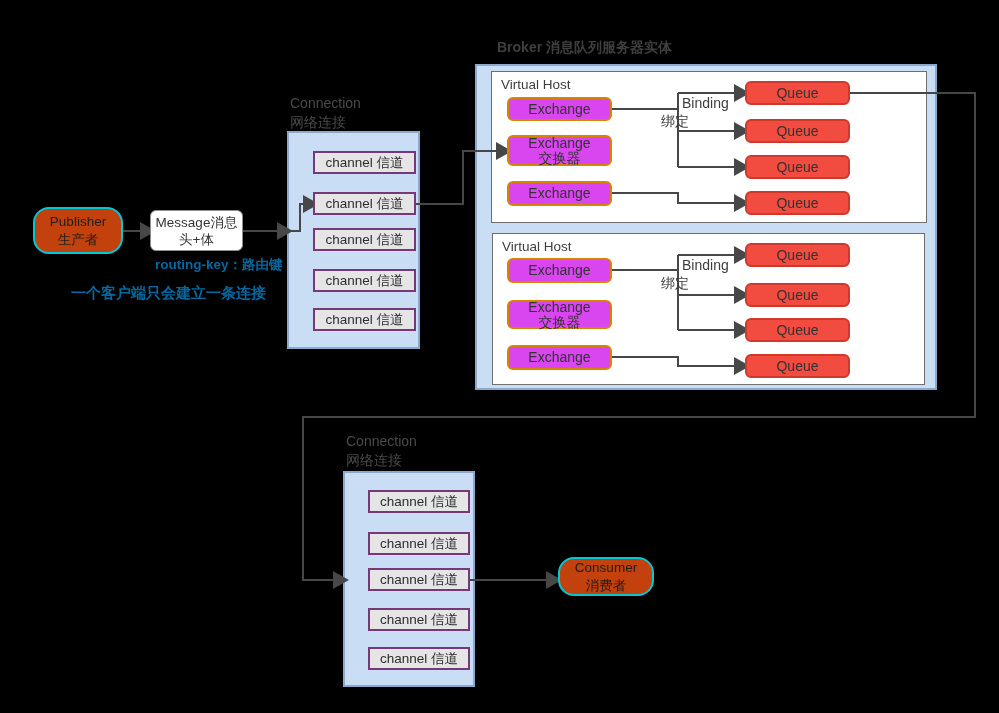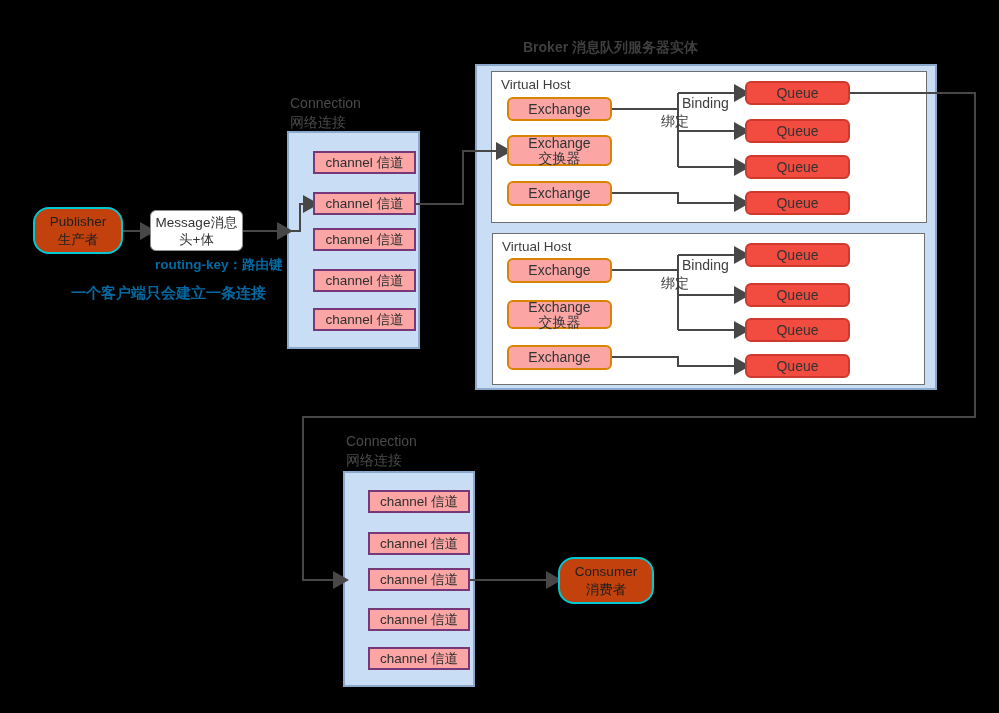--- a/index.html
+++ b/index.html
@@ -3,32 +3,32 @@
 <meta charset="utf-8">
 <style>
   html,body{margin:0;padding:0;background:#000;}
   .canvas{position:relative;width:999px;height:713px;background:#000;overflow:hidden;
           font-family:"Liberation Sans","DejaVu Sans",sans-serif;}
   .box{position:absolute;box-sizing:border-box;display:flex;flex-direction:column;
        align-items:center;justify-content:center;text-align:center;z-index:4;}
   .container-blue{position:absolute;box-sizing:border-box;background:#c9def5;
        border:2px solid #8aa9cc;z-index:1;}
   .vhost{position:absolute;box-sizing:border-box;background:#ffffff;border:1px solid #6f6f6f;z-index:2;}
-  .channel{background:#fca5a5;border:2px solid #77387a;color:#2e2e2e;font-size:13.5px;}
-  .exchange{background:#fca5a5;border:2px solid #d98400;border-radius:6px;color:#333;
+  .channel{background:#e5e5e5;border:2px solid #77387a;color:#2e2e2e;font-size:13.5px;}
+  .exchange{background:#d946ef;border:2px solid #d98400;border-radius:6px;color:#333;
        font-size:14px;line-height:15px;}
   .queue{background:#f24b3f;border:2px solid #cf382c;border-radius:6px;color:#333;font-size:14px;}
   .endpoint{background:#c2410c;border:2px solid #00c9d4;border-radius:16px;color:#1f1f1f;
        font-size:13.5px;line-height:18px;}
   .message{background:#ffffff;border:1px solid #8f8f8f;border-radius:6px;color:#333;
        font-size:13.5px;line-height:17px;}
   .label-dim{position:absolute;color:#4a4a4a;font-size:14px;line-height:19px;z-index:4;white-space:nowrap;}
   .label-dark{position:absolute;color:#3d3d3d;font-size:13.5px;z-index:4;white-space:nowrap;}
   .note{position:absolute;color:#0369a1;font-weight:bold;z-index:4;white-space:nowrap;}
-  .broker-title{position:absolute;color:#3f3f3f;font-size:14px;font-weight:bold;z-index:4;white-space:nowrap;margin-left:26px;}
+  .broker-title{position:absolute;color:#3f3f3f;font-size:14px;font-weight:bold;z-index:4;white-space:nowrap;}
   .watermark{position:absolute;color:#9d9d9d;font-size:18px;z-index:4;white-space:nowrap;}
   svg.wires{position:absolute;left:0;top:0;z-index:3;pointer-events:none;}
 </style>
 </head>
 <body>
 
 <div class="canvas">
 
   <div class="container-blue" style="left:287px;top:131px;width:133px;height:218px;"></div>
   <div class="container-blue" style="left:475px;top:64px;width:462px;height:326px;"></div>
@@ -126,19 +126,19 @@
   <div class="label-dim" style="left:346px;top:432px;">
     <div>Connection</div>
     <div>网络连接</div>
   </div>
   <div class="box channel" style="left:368px;top:490px;width:102px;height:23px;">channel 信道</div>
   <div class="box channel" style="left:368px;top:532px;width:102px;height:23px;">channel 信道</div>
   <div class="box channel" style="left:368px;top:568px;width:102px;height:23px;">channel 信道</div>
   <div class="box channel" style="left:368px;top:608px;width:102px;height:23px;">channel 信道</div>
   <div class="box channel" style="left:368px;top:647px;width:102px;height:23px;">channel 信道</div>
 
-  <div class="box endpoint" style="left:558px;top:557px;width:96px;height:47px;">
+  <div class="box endpoint" style="left:558px;top:557px;width:96px;height:39px;">
     <span>Consumer</span>
     <span>消费者</span>
   </div>
 
 
 </div>
 
 </body></html>

